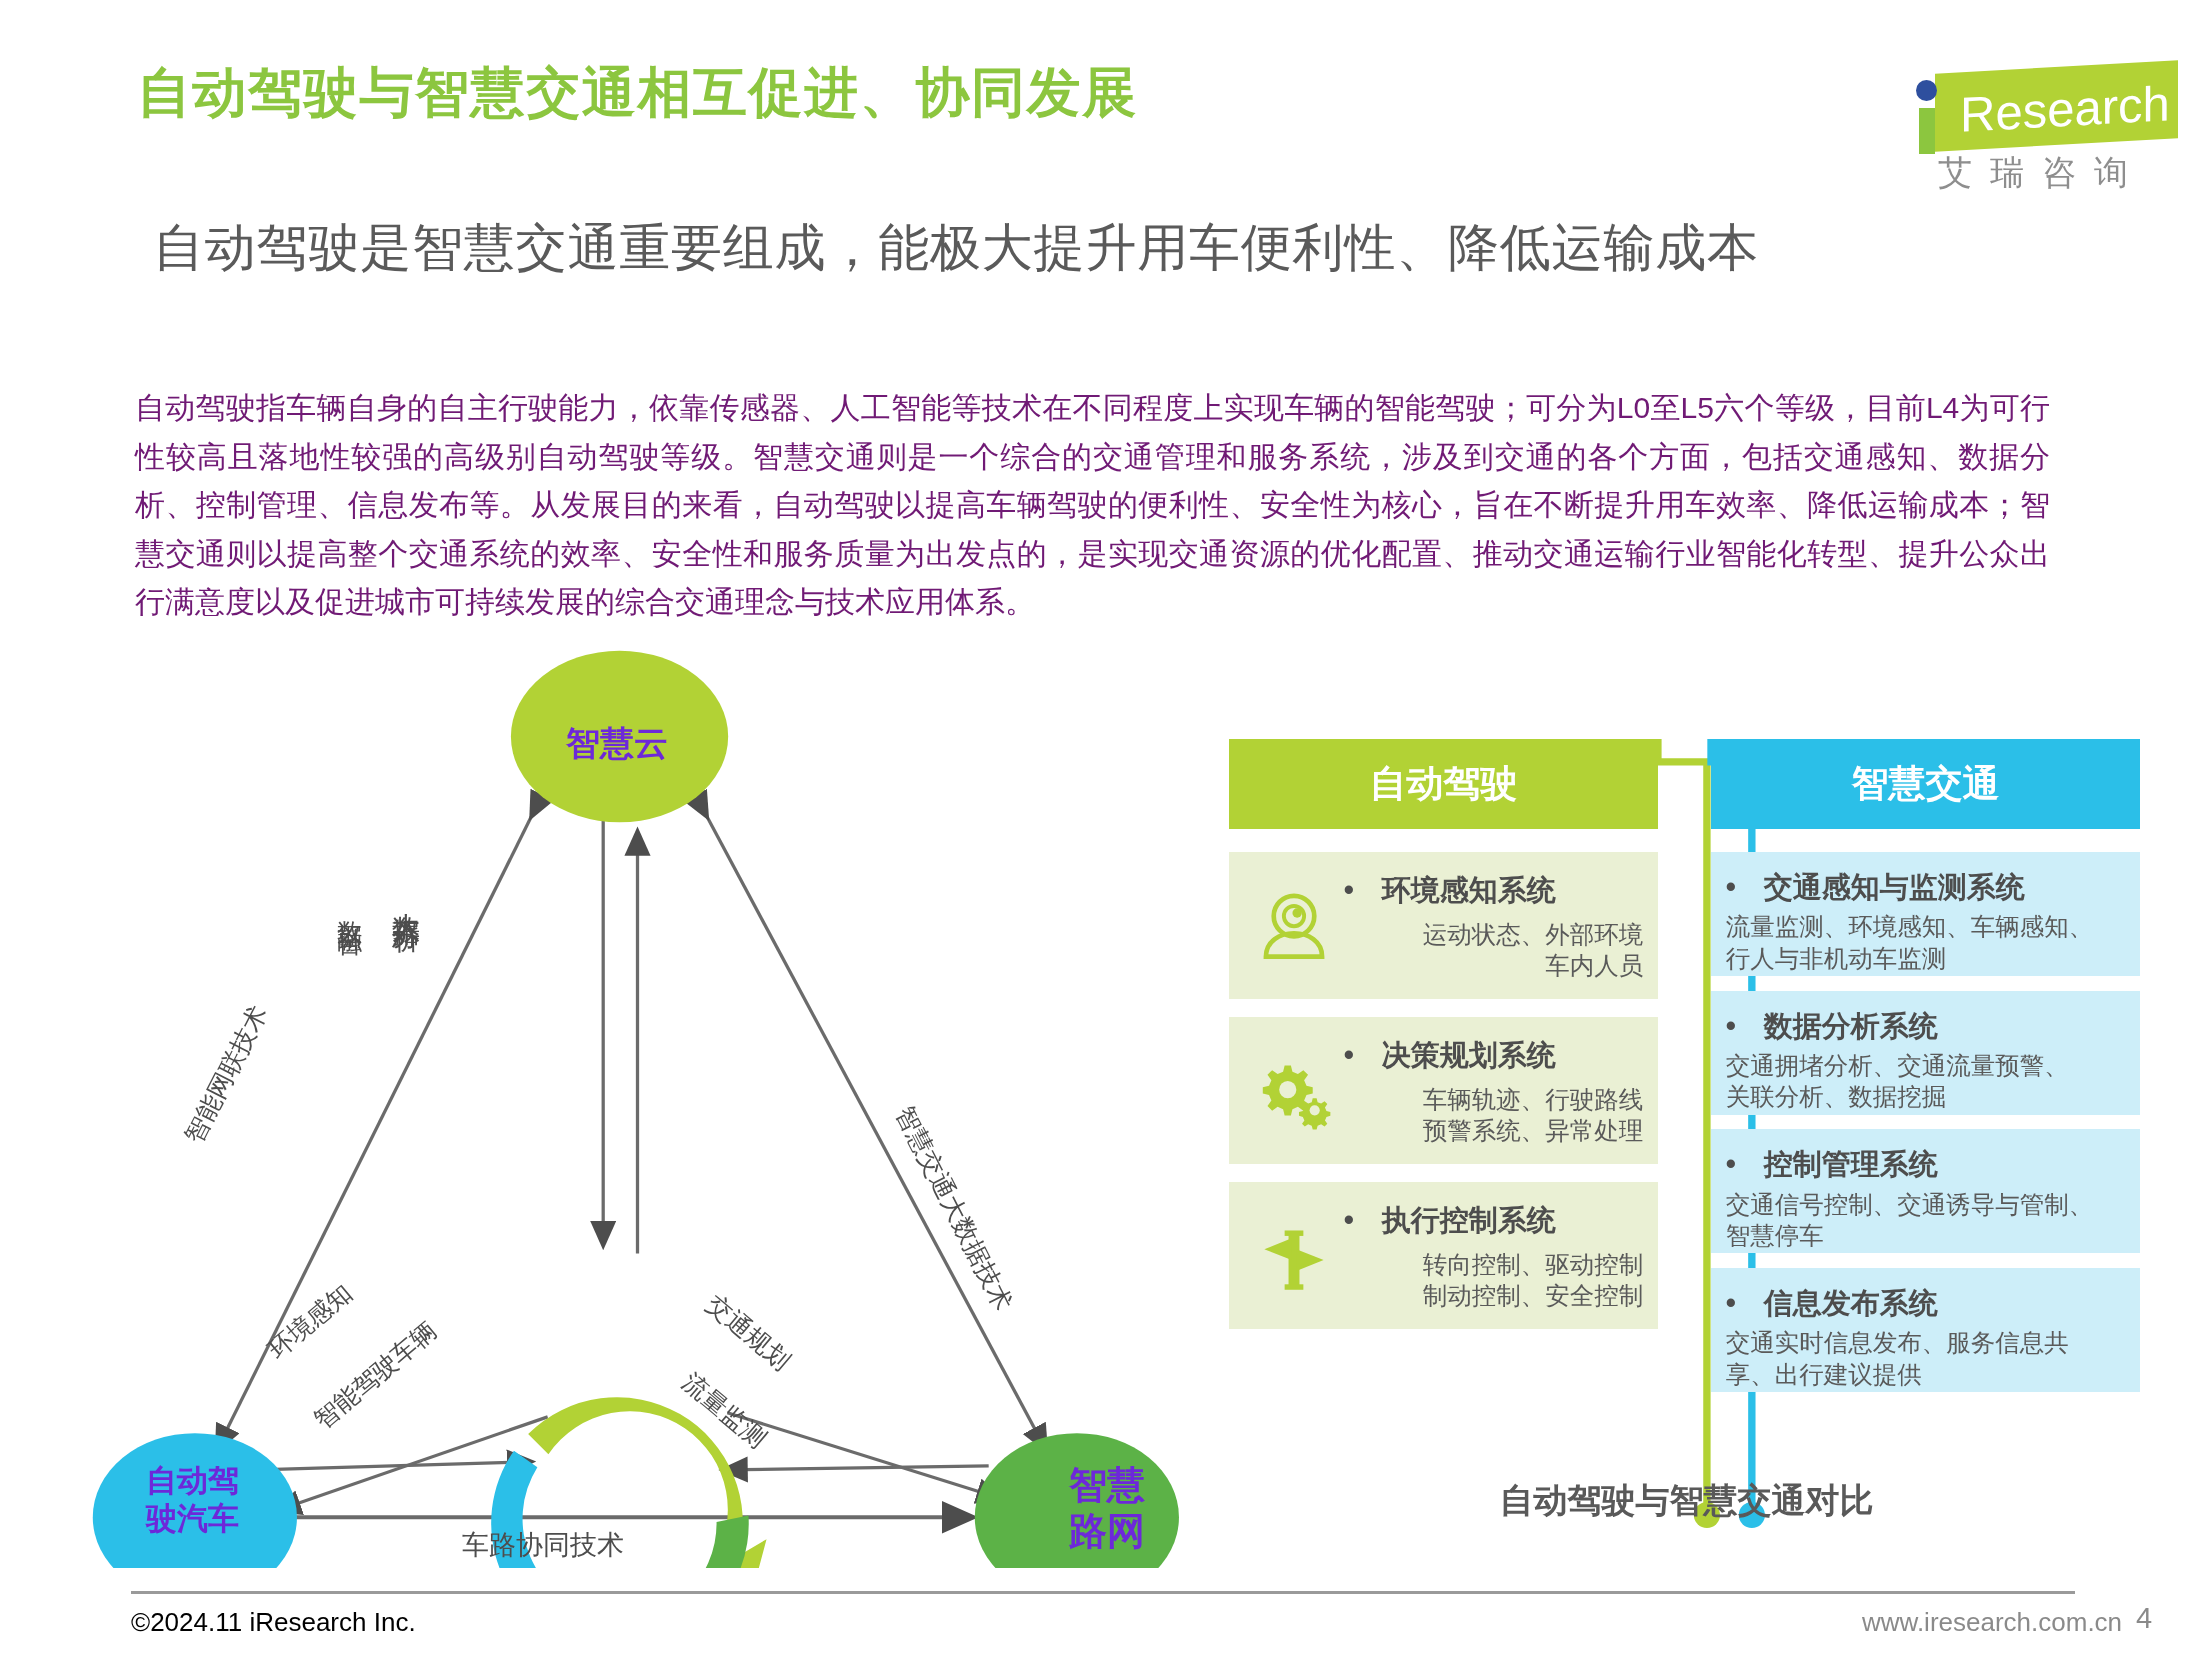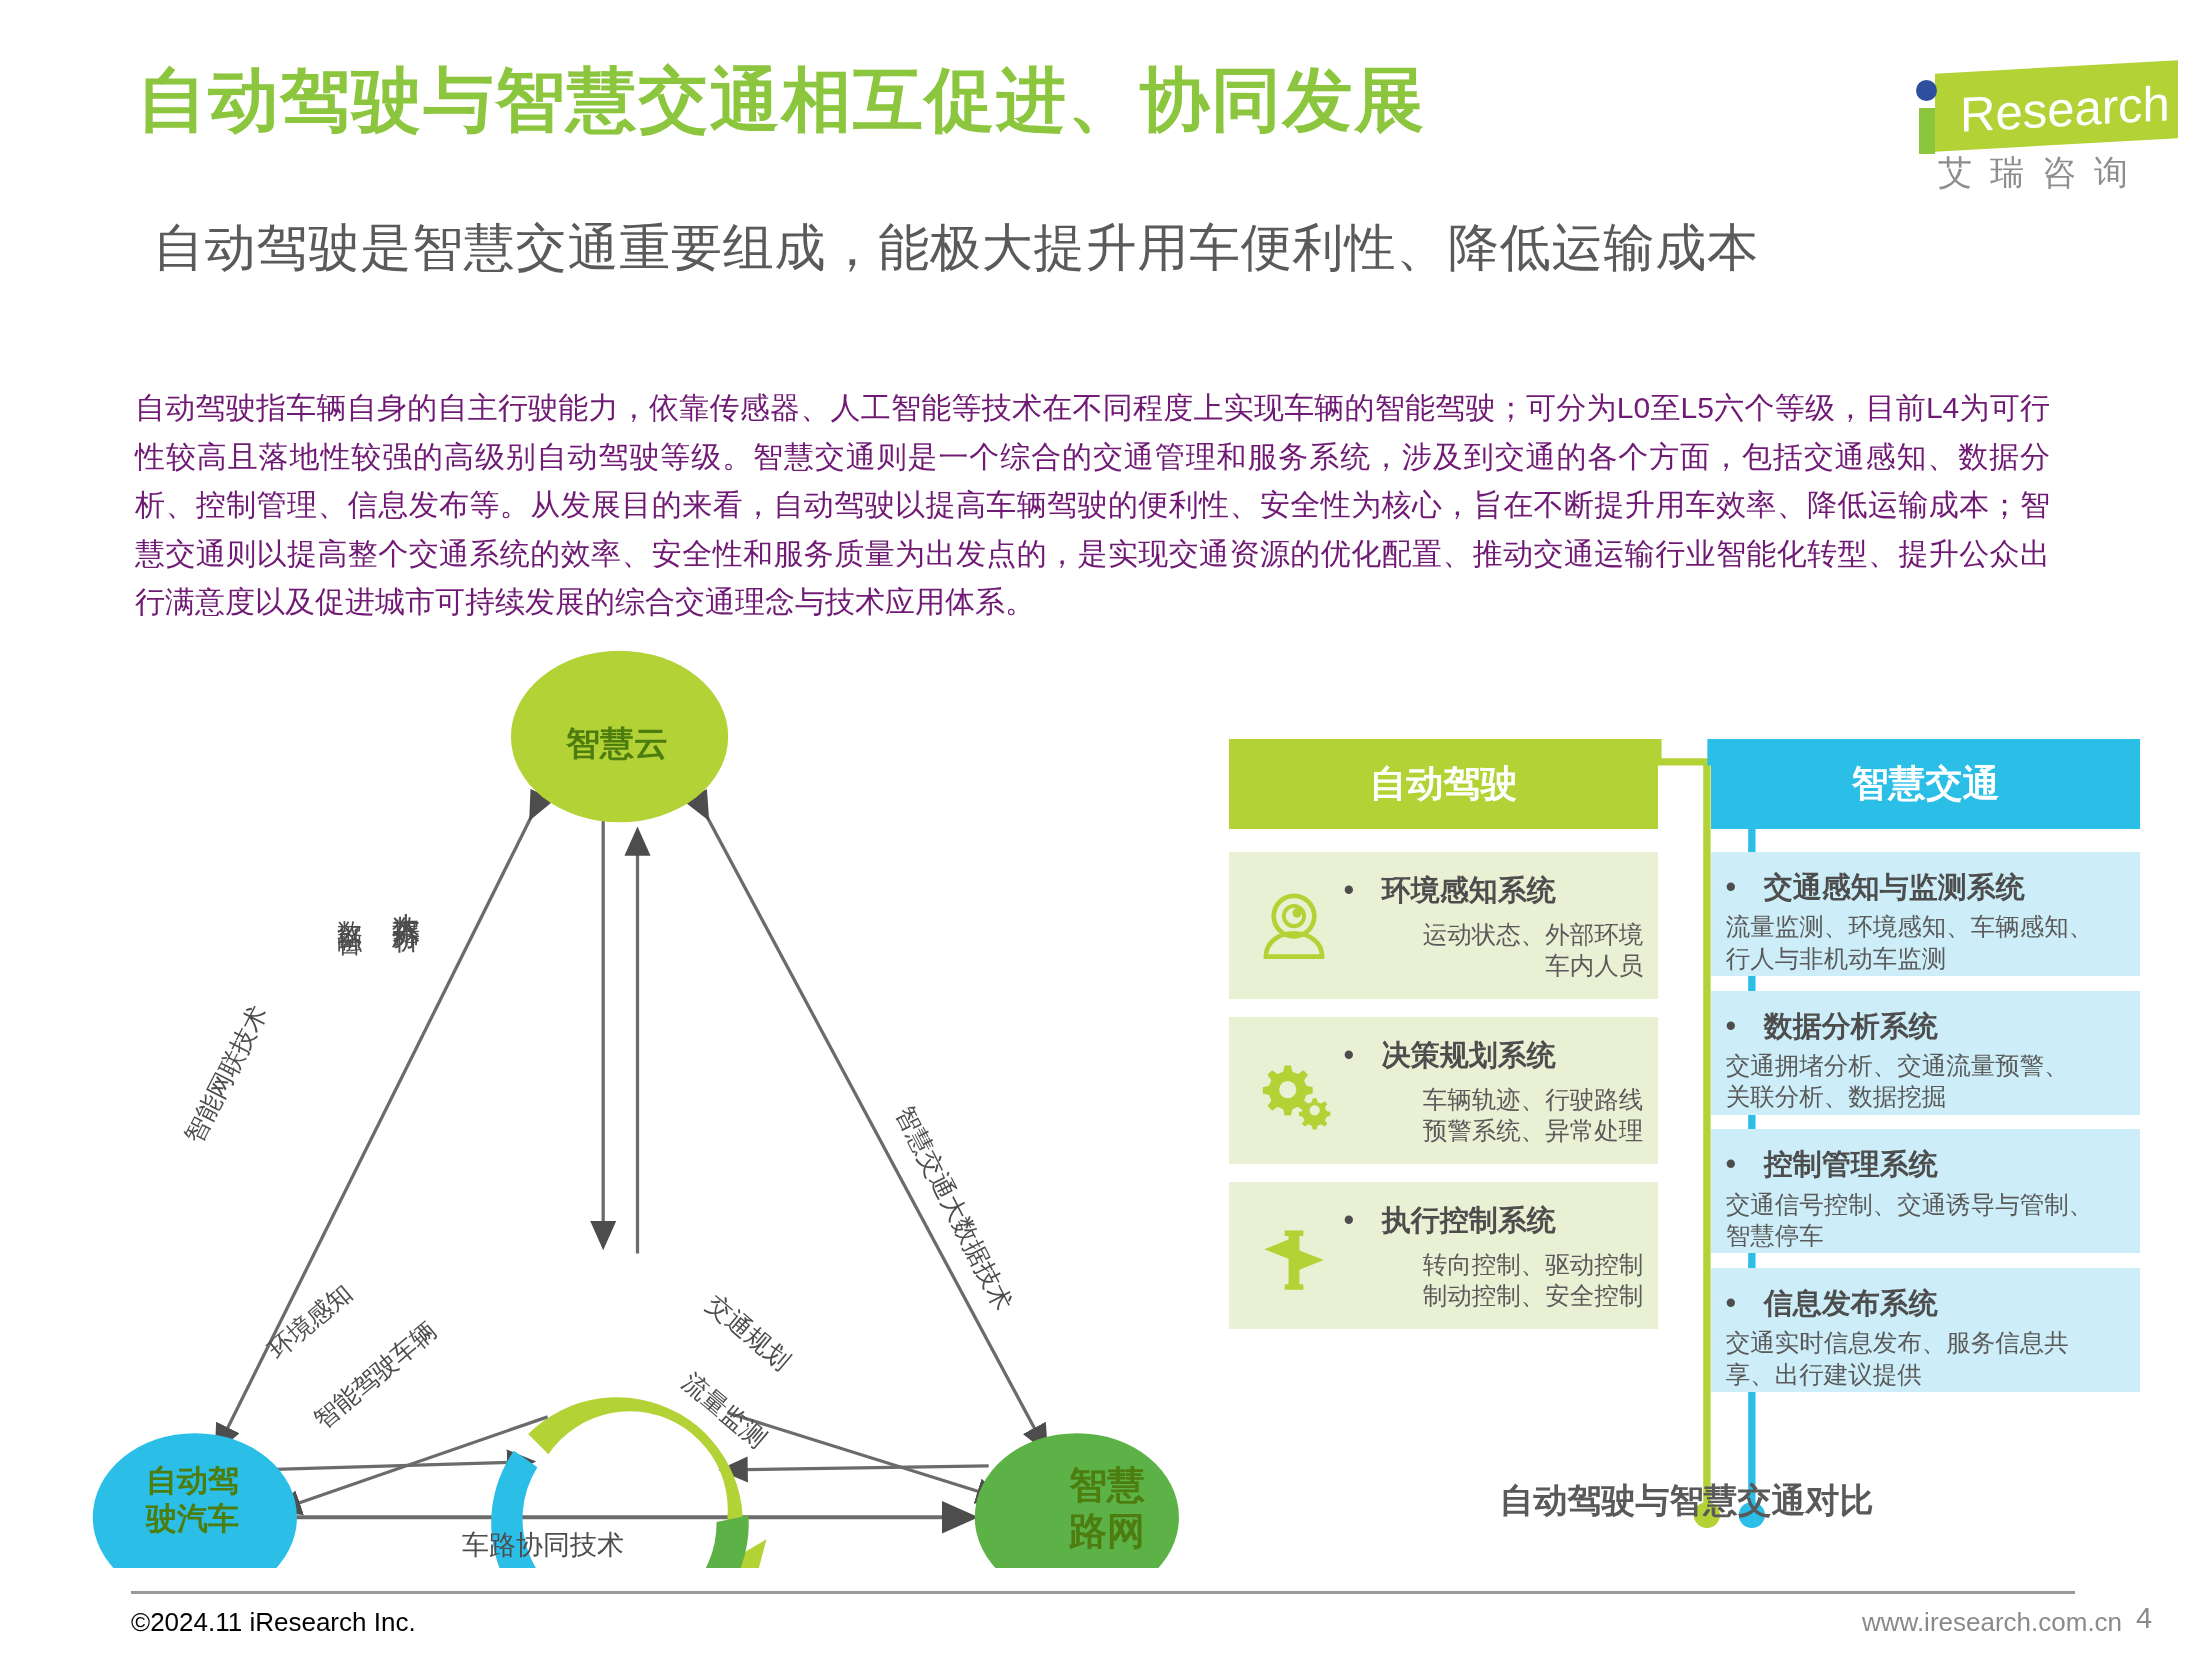--- a/index.html
+++ b/index.html
@@ -9,21 +9,21 @@
     background:#ffffff;
     position:relative;
     overflow:hidden;
     color:#595959;
   }
 
   
   #header { position:absolute; left:0; top:0; width:2205px; height:204px; }
   #title-main {
     position:absolute; left:137px; top:65px;
-    font-size:70px; font-weight:bold; line-height:1.0;
+    font-size:54px; font-weight:bold; line-height:1.0;
     color:#8cc63f; letter-spacing:1.6px; white-space:nowrap;
   }
   #title-sub {
     position:absolute; left:153px; top:222px;
     font-size:51px; font-weight:normal; line-height:1.0;
     color:#5a5a5a; letter-spacing:0.8px; white-space:nowrap;
   }
 
   
   #logo { position:absolute; right:23px; top:39px; width:286px; height:143px; }
@@ -55,21 +55,21 @@
   #intro {
     position:absolute; left:135px; top:384px; width:1915px;
     font-size:30px; line-height:1.62; color:#701a75; text-align:justify;
   }
 
   
   #diagram { position:absolute; left:74px; top:645px; width:1127px; height:923px; }
   #diagram svg { position:absolute; left:0; top:0; }
 
   .node-label {
-    position:absolute; color:#4d7c0f; font-weight:bold; text-align:center;
+    position:absolute; color:#6d28d9; font-weight:bold; text-align:center;
     line-height:1.22; white-space:pre-line;
   }
   #node-cloud-label { left:441px; top:78px; width:204px; font-size:34px; }
   #node-car-label   { left:24.5px;  top:817px; width:188px; font-size:31px; }
   #node-road-label  { left:939px;top:817px; width:188px; font-size:38px; }
 
   .edge-label {
     position:absolute; color:#4d4d4d; font-size:25px; white-space:nowrap;
     line-height:1.05;
   }

